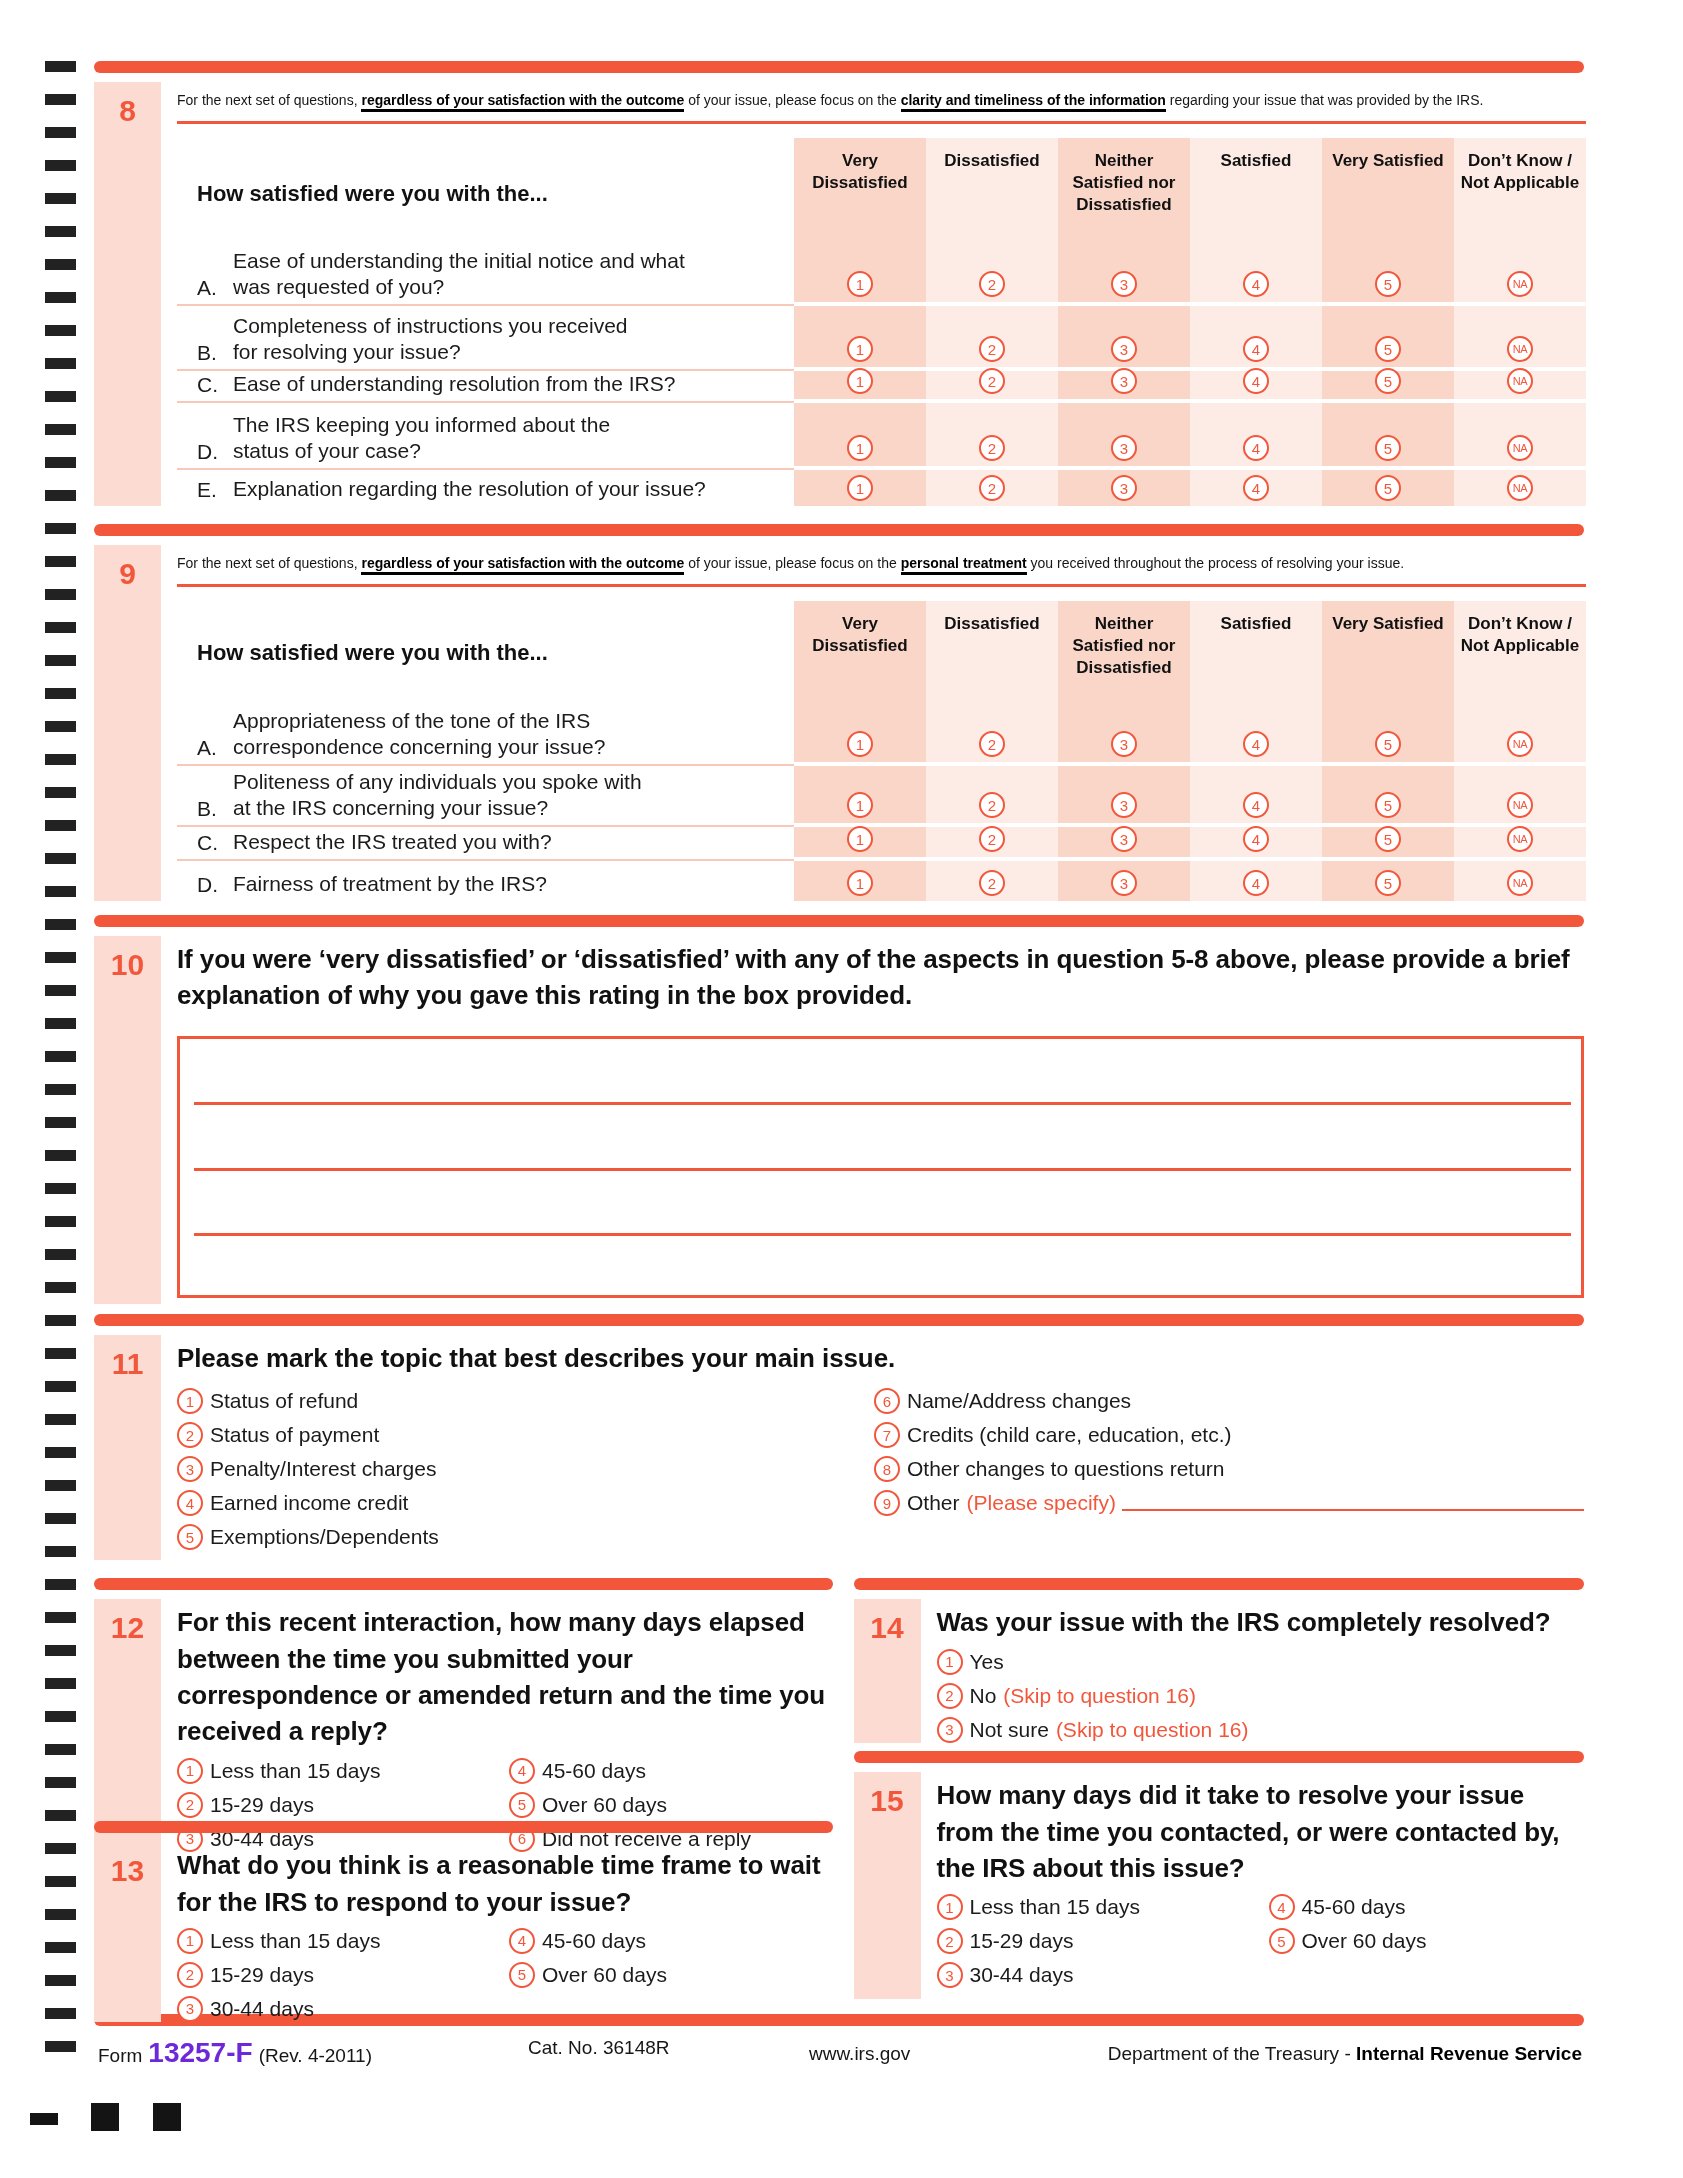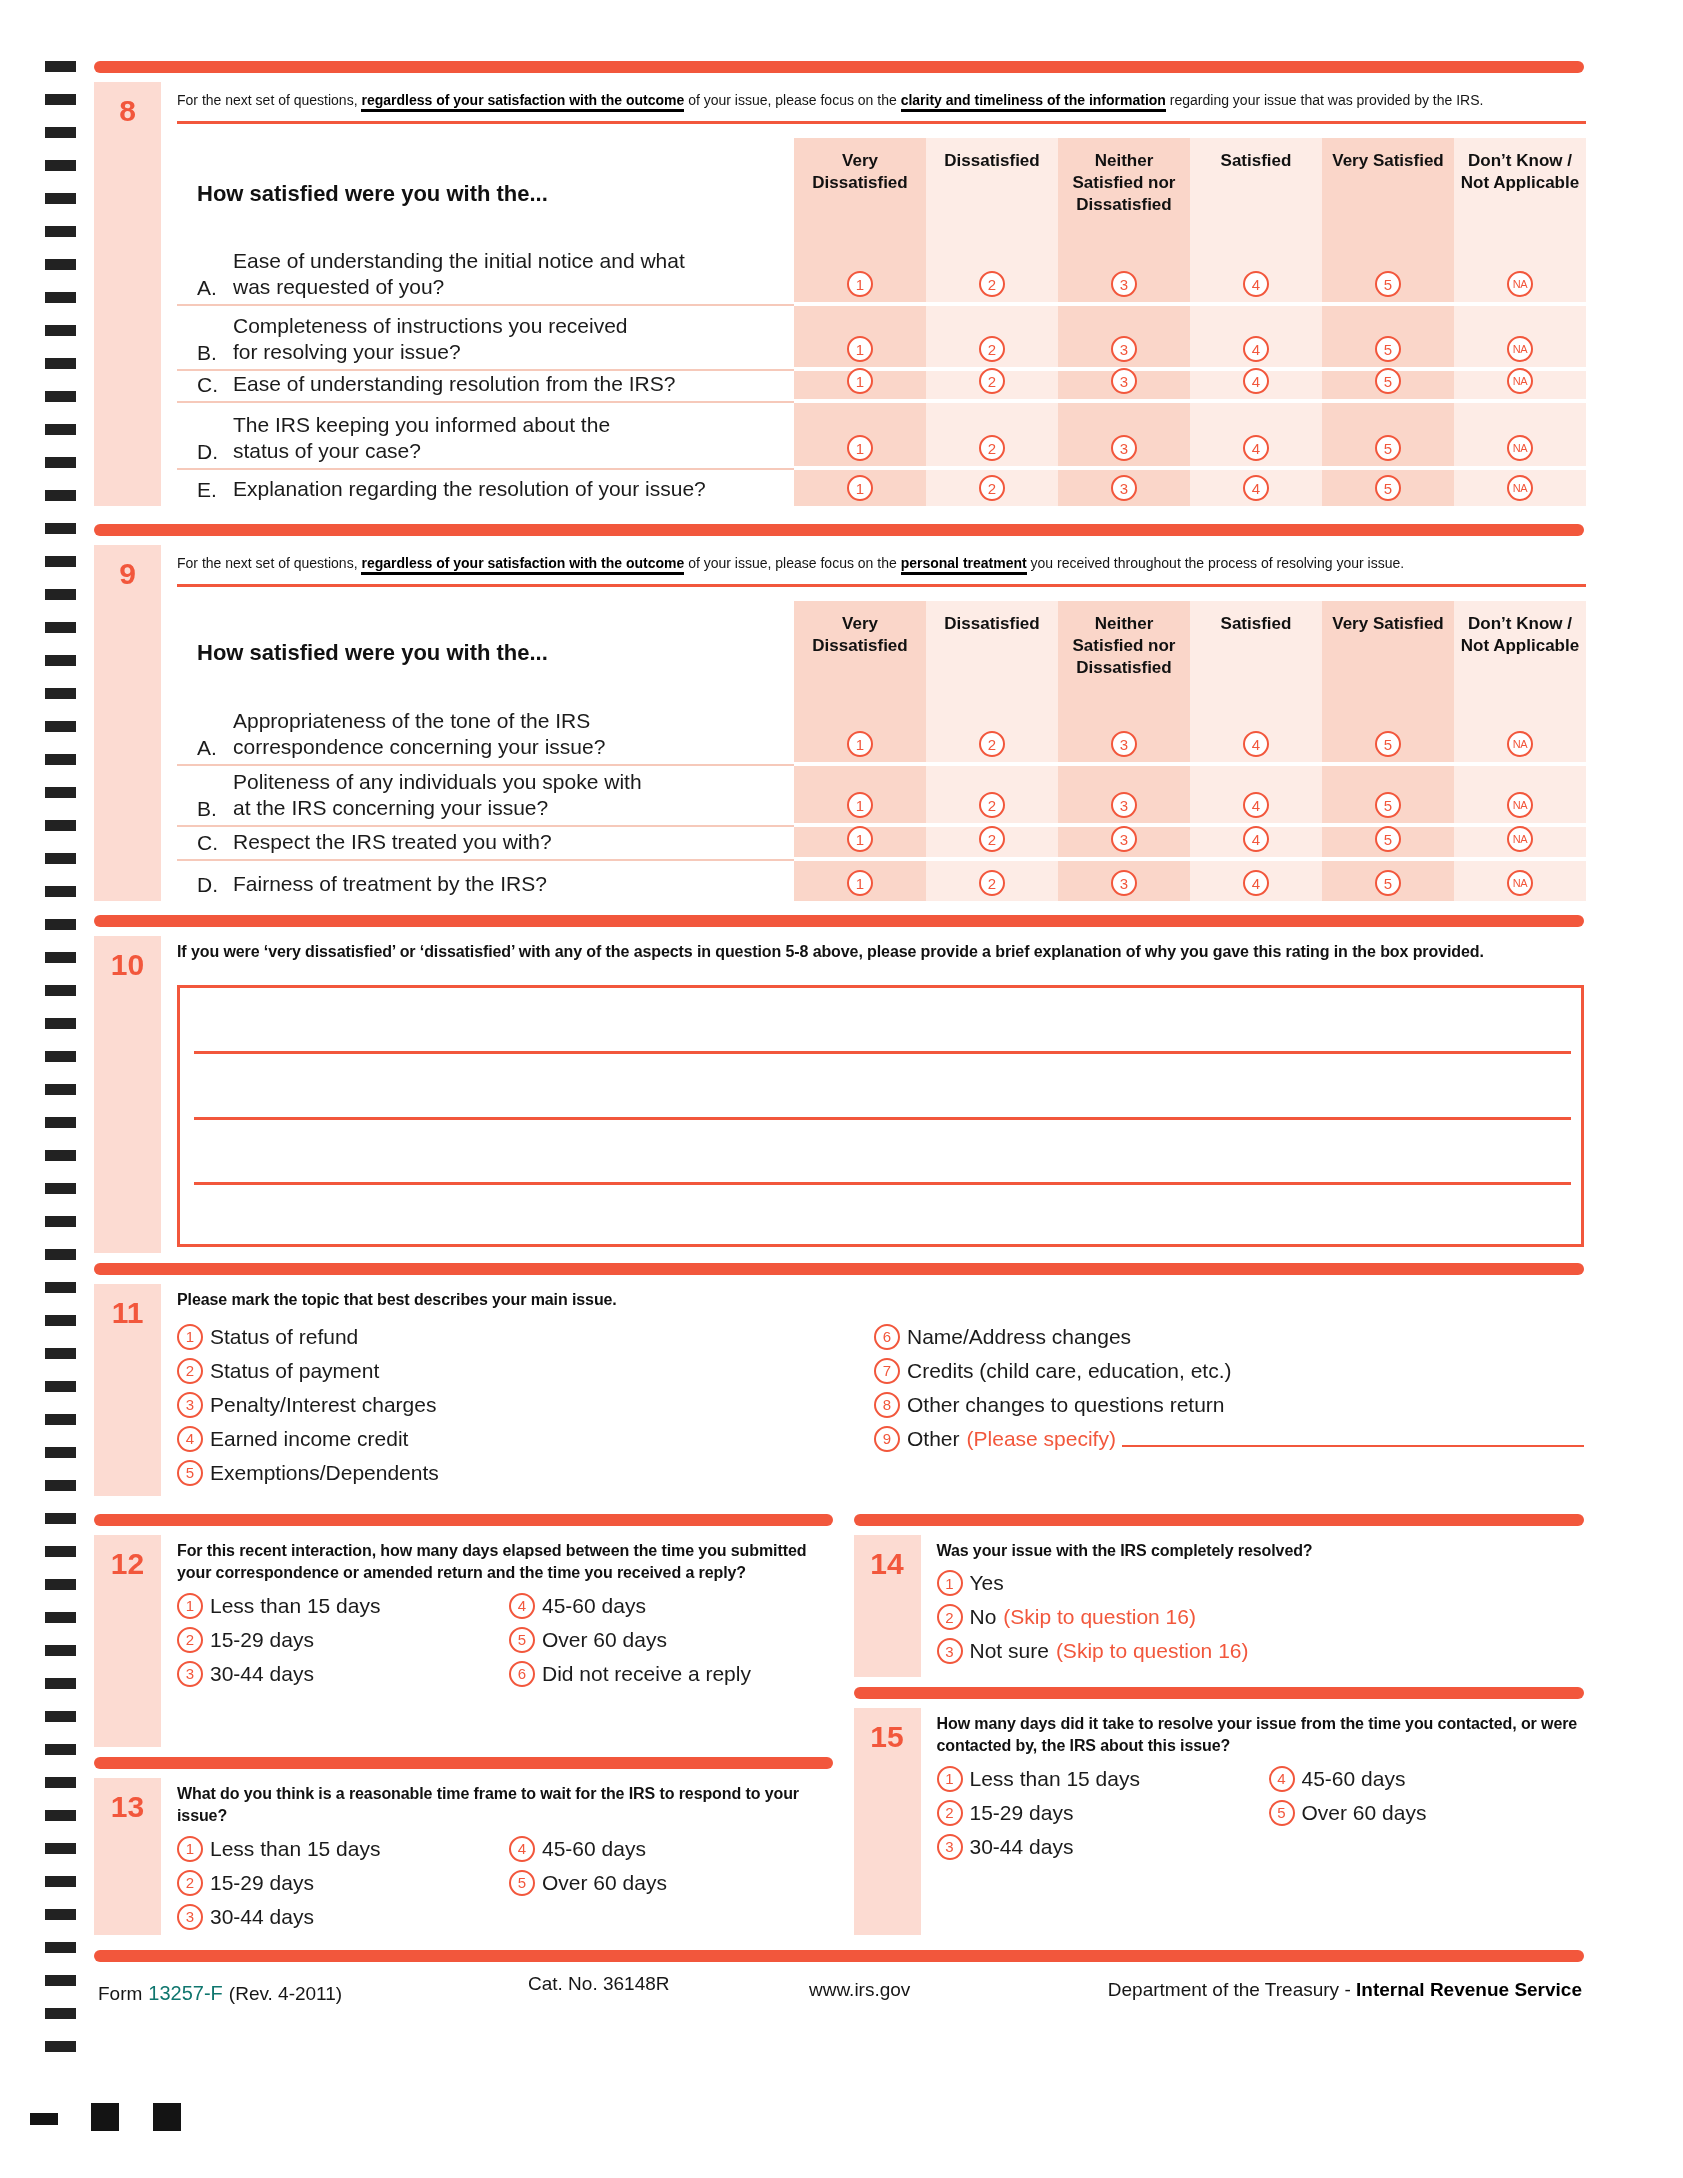--- a/index.html
+++ b/index.html
@@ -51,21 +51,21 @@
     padding-bottom:5px; border-bottom:4px solid #fff; }
   .grow.last .glabel, .grow.last .gopt { border-bottom:none; }
   .c-dark { background:var(--pink-dark); }
   .c-light { background:var(--pink-light); }
 
   .circ { flex:0 0 auto; width:26px; height:26px; border:2px solid var(--accent); border-radius:50%;
     background:#fff; color:var(--accent); display:flex; align-items:center; justify-content:center;
     font-size:15px; line-height:1; }
   .circ.na { font-size:11px; letter-spacing:-0.5px; }
 
-  .prompt { font-weight:bold; font-size:16px; line-height:1.4; color:#111; margin-top:5px; letter-spacing:-0.1px; }
+  .prompt { font-weight:bold; font-size:26px; line-height:1.4; color:#111; margin-top:5px; letter-spacing:-0.1px; }
 
   
   .writebox { margin-top:22px; height:262px; border:3px solid var(--accent); background:#fff; position:relative; }
   .wline { position:absolute; left:14px; right:10px; height:3px; background:var(--accent); }
 
   
   .opt { display:flex; align-items:center; margin-top:8px; font-size:21px; color:#1b1b1b; }
   .opt .circ { margin-right:7px; }
   .skip { color:var(--accent); margin-left:7px; }
   .optcols { display:flex; }
@@ -81,21 +81,21 @@
   .bcol-right { width:731px; }
   .sec-q12 { height:233px; margin-bottom:10px; }
   .sec-q13 { height:178px; }
   .sec-q14 { height:163px; margin-bottom:10px; }
   .sec-q15 { height:248px; }
 
   
   .footer { margin-top:15px; }
   .footer-line { position:relative; height:36px; margin-top:9px; font-size:19px; color:#161616; }
   .f-form { position:absolute; left:4px; bottom:2px; display:flex; align-items:baseline; }
-  .f-num { font-size:20px; font-weight:normal; margin:0 6px 0 6px; color:#0f766e; }
+  .f-num { font-size:28px; font-weight:bold; margin:0 6px 0 6px; color:#6d28d9; }
   .f-cat { position:absolute; left:434px; bottom:12px; }
   .f-www { position:absolute; left:715px; bottom:6px;text-align:center; }
   .f-dept { position:absolute; right:2px; bottom:6px; }
   .f-dept b { color:#000; }
 </style>
 </head>
 <body>
 
 <div class="page">
   <div class="timing"></div>

